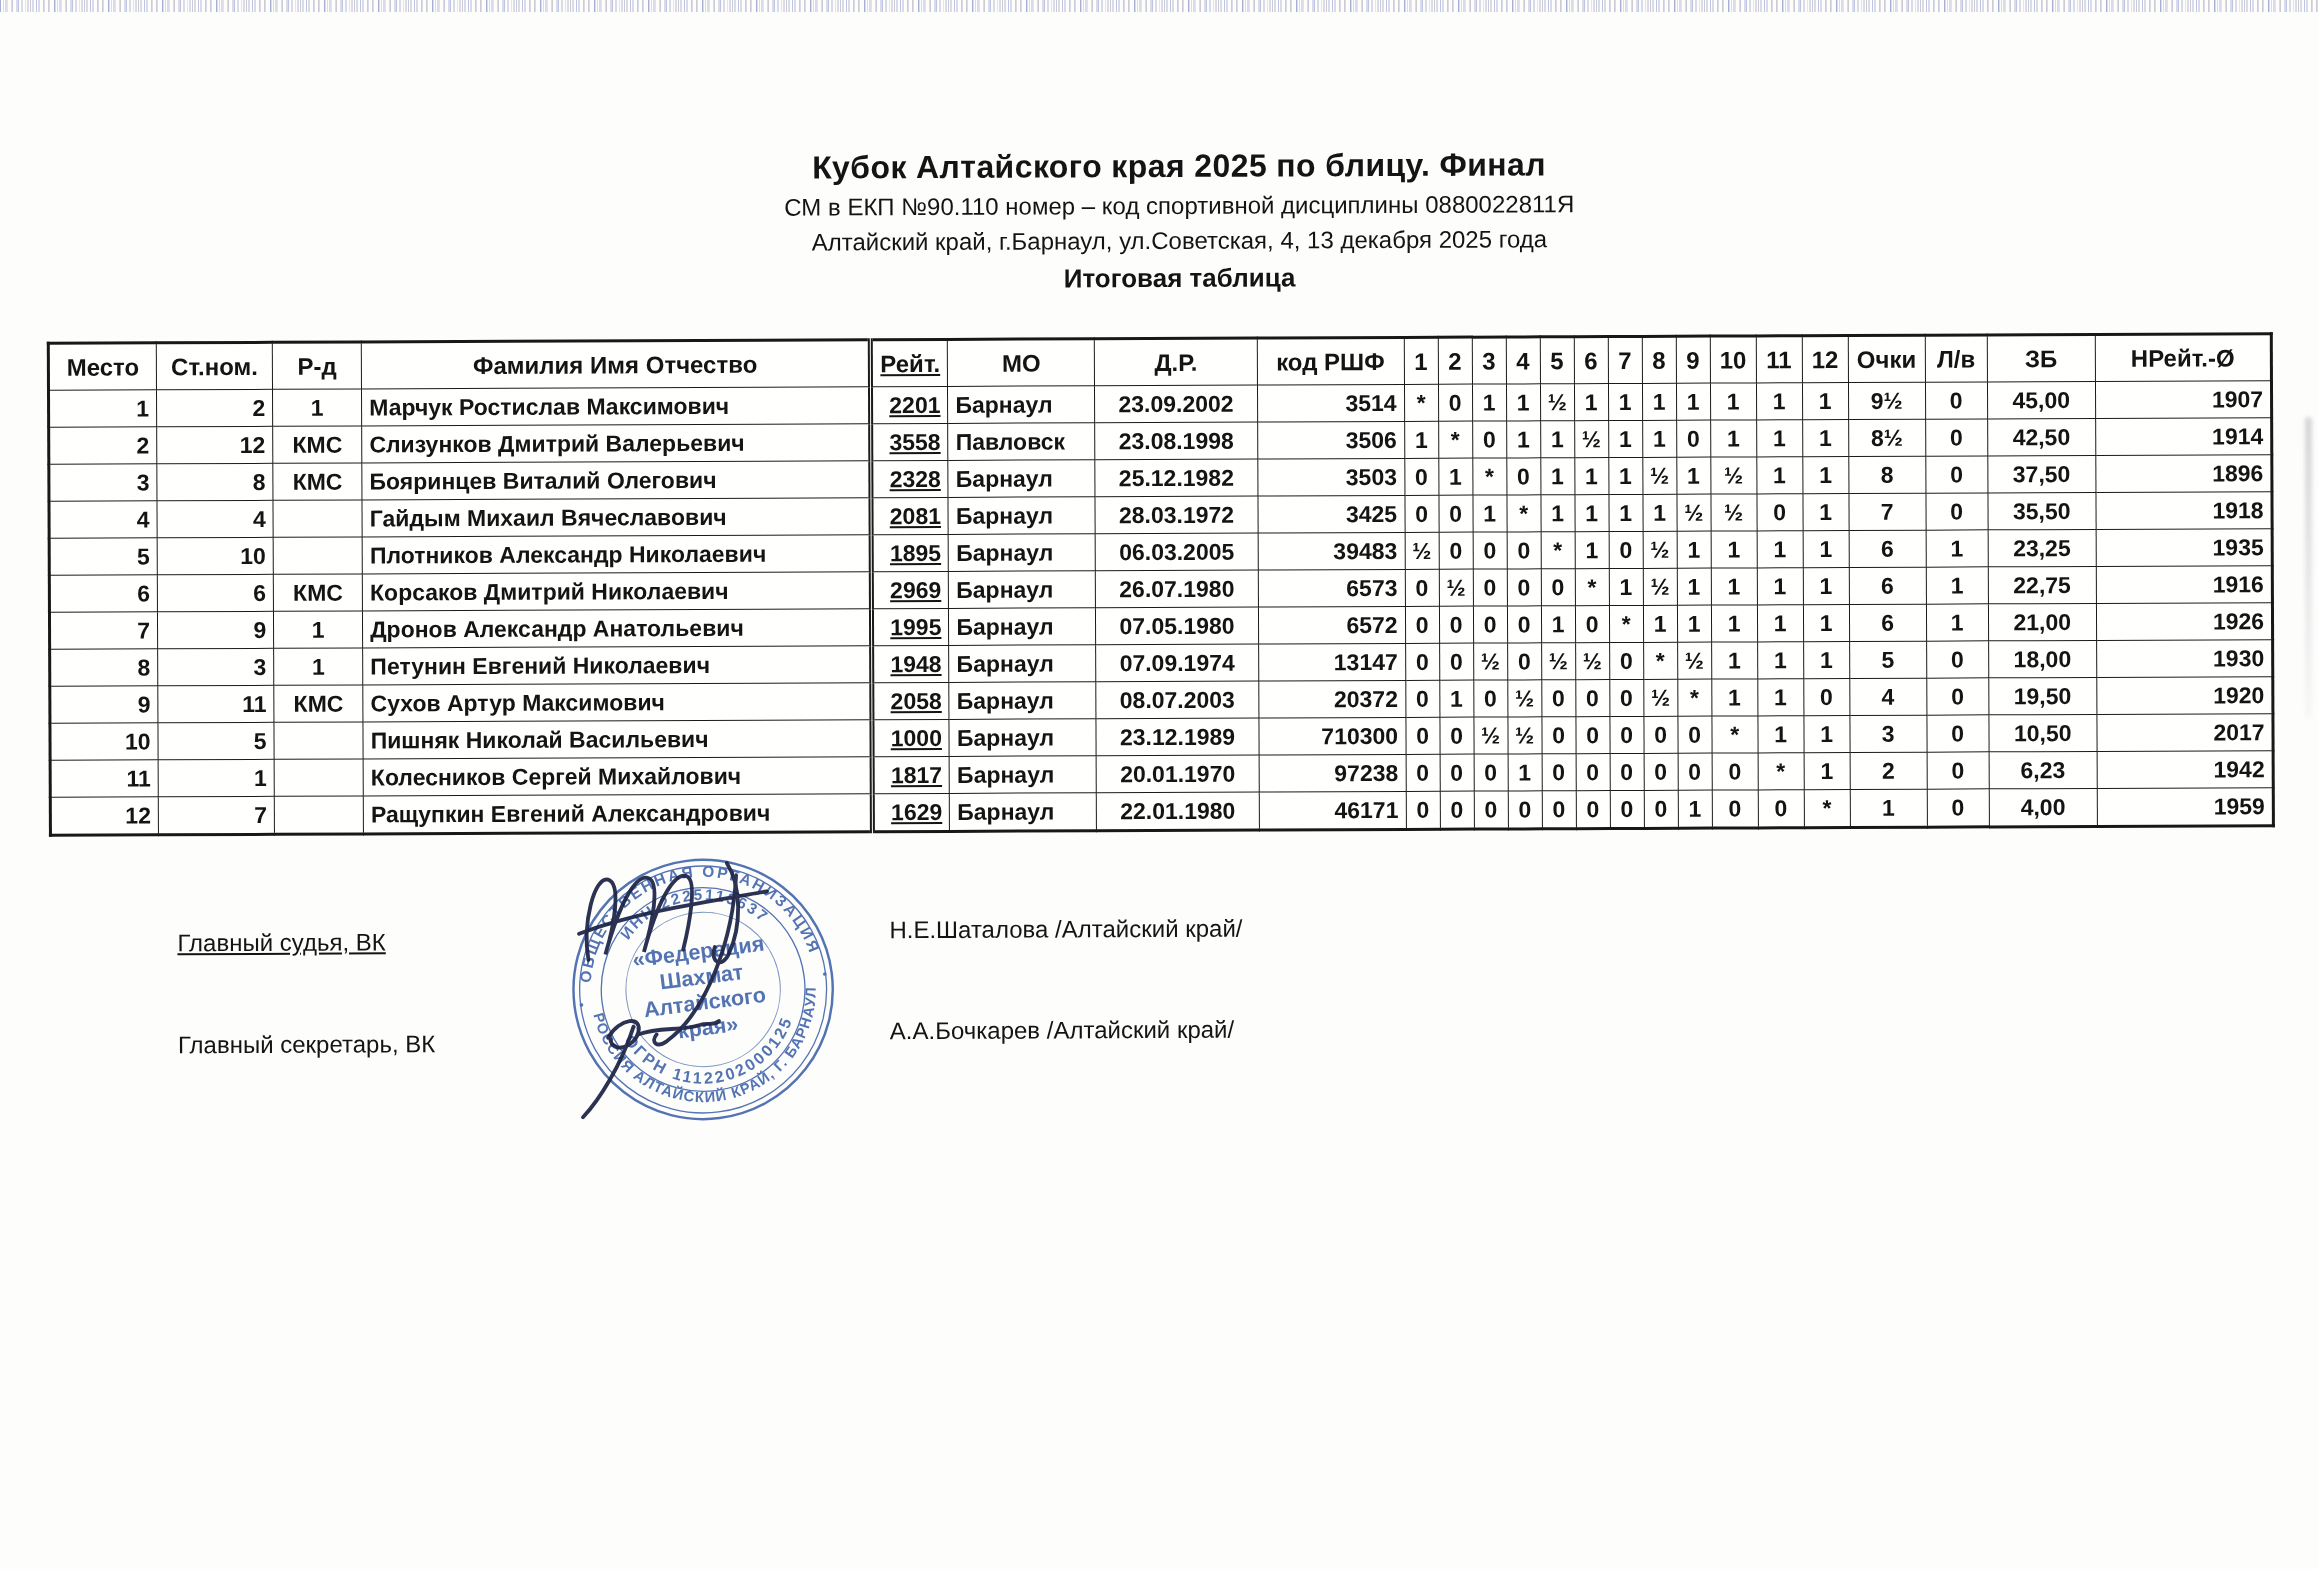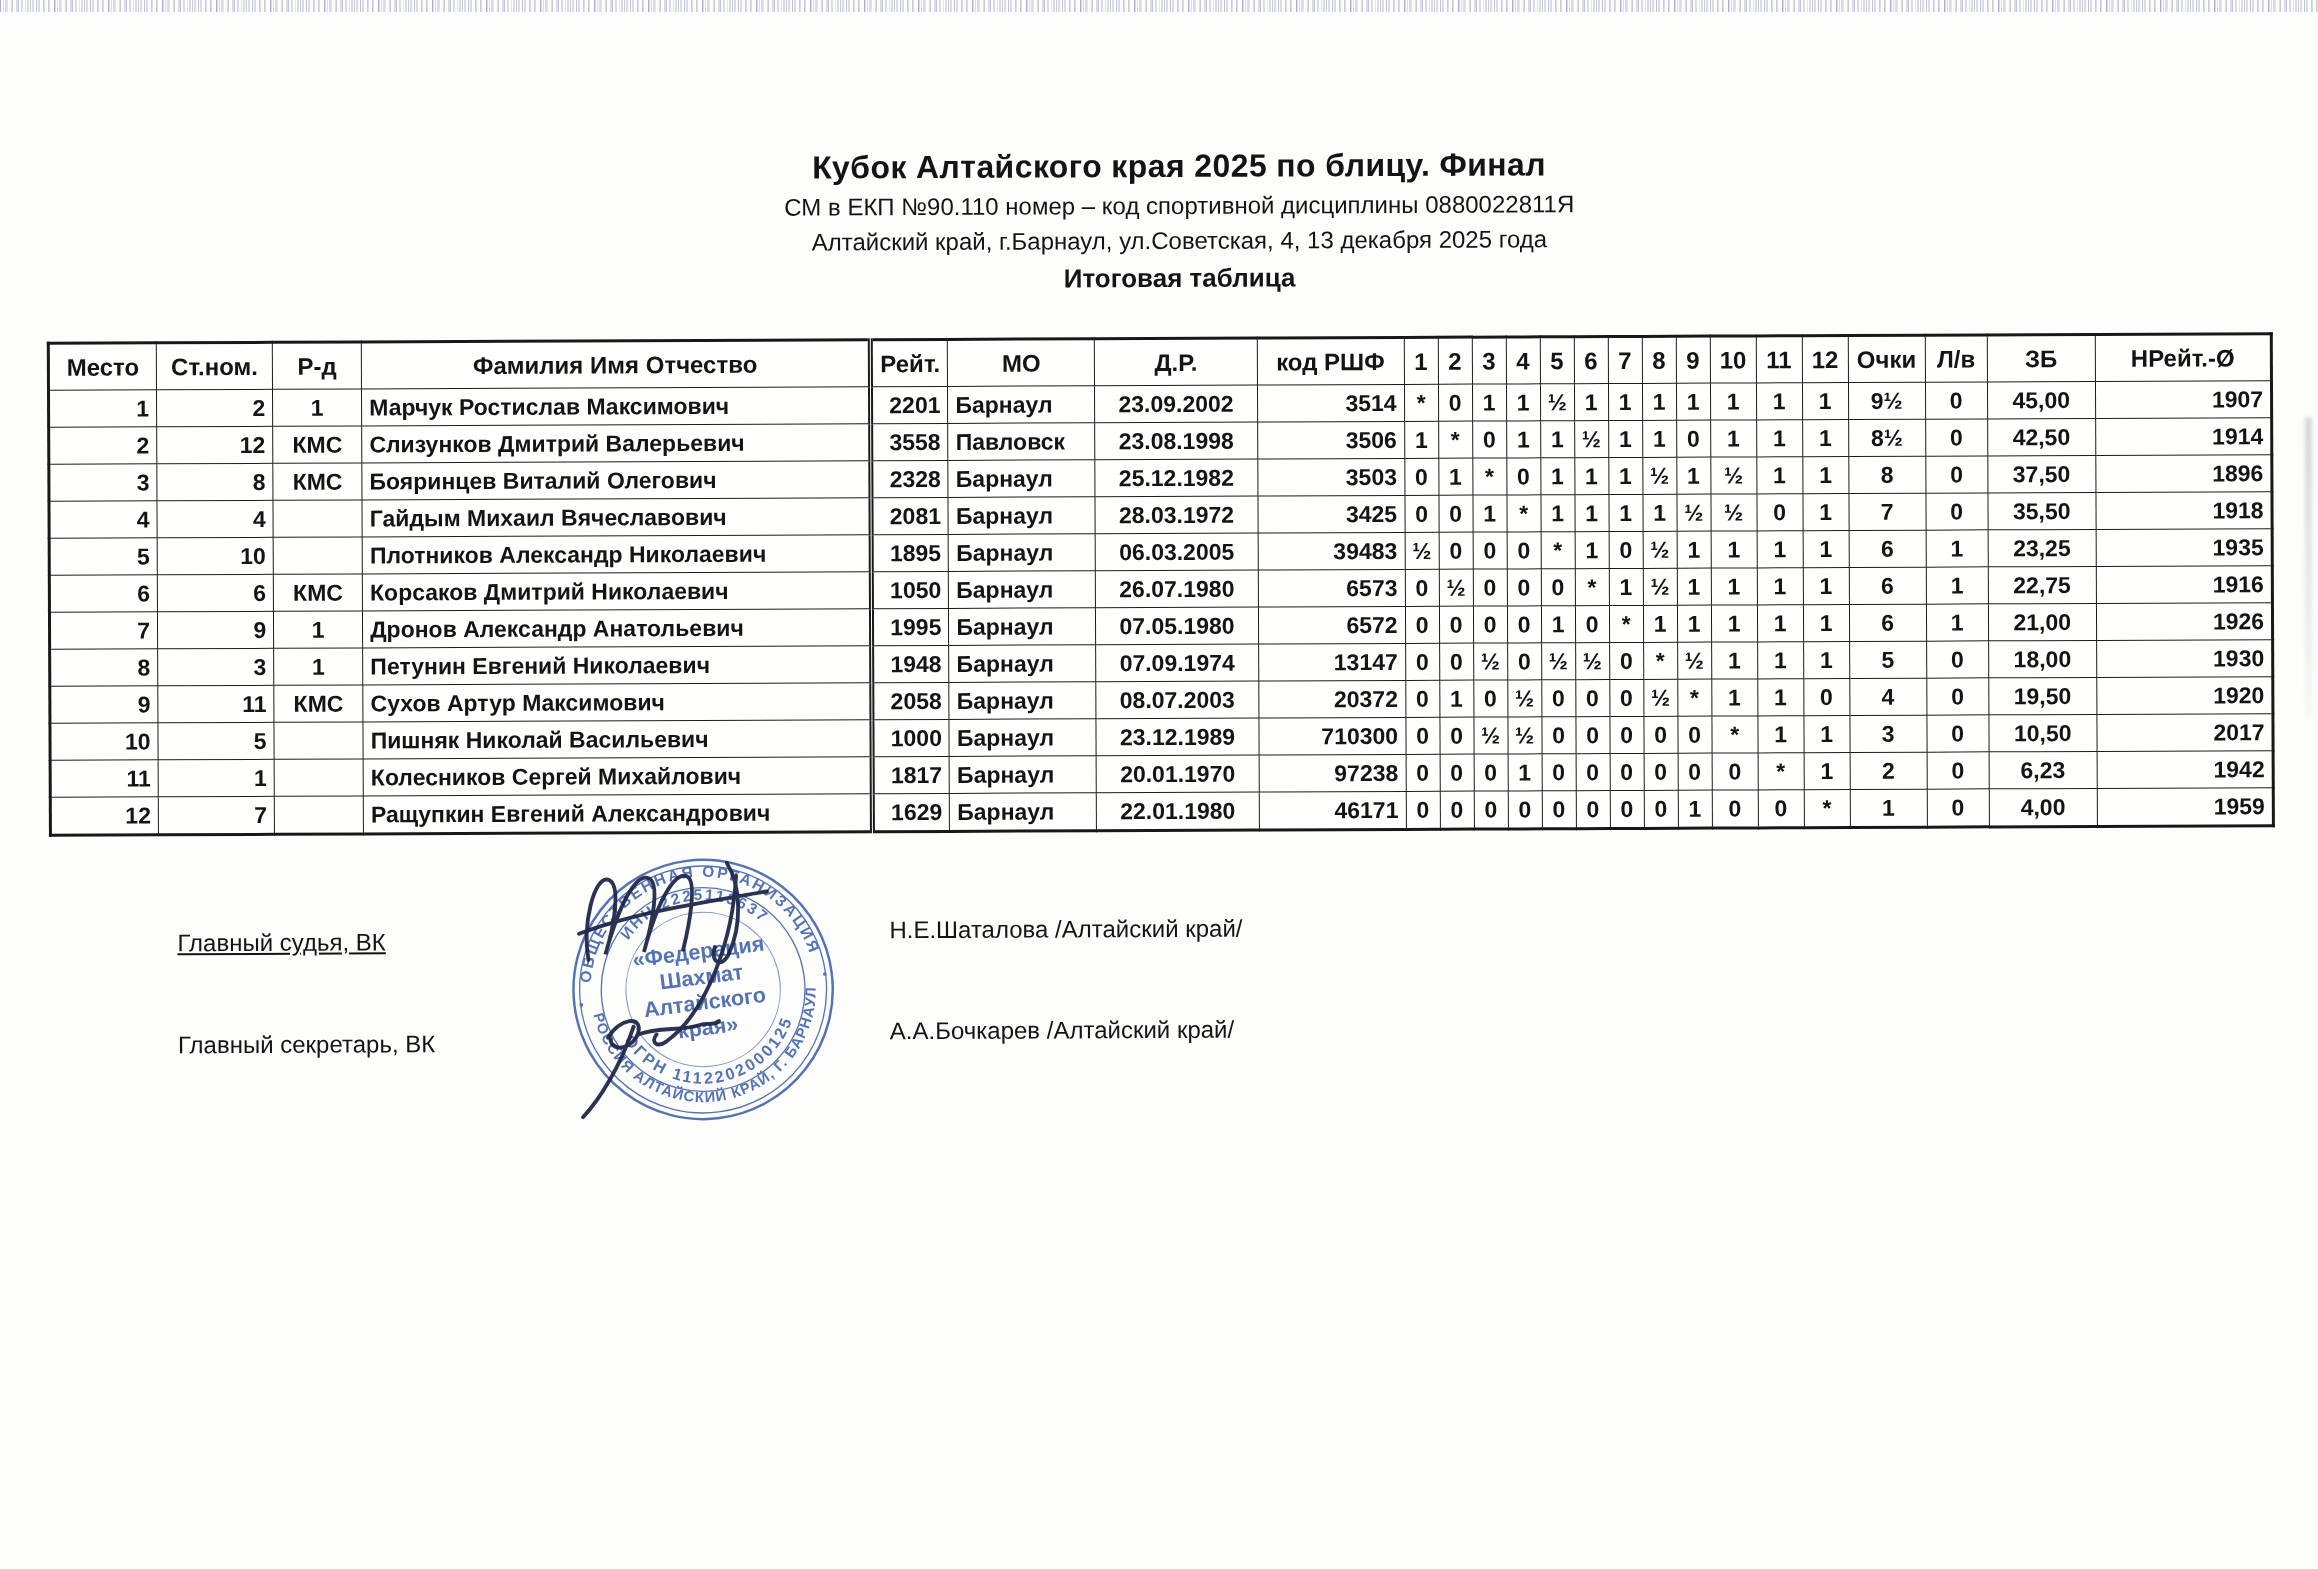--- a/index.html
+++ b/index.html
@@ -41,21 +41,21 @@
     border:3.1px solid #181818;
     background:#fffffe;
   }
   .results th{font-size:24px;font-weight:700;height:45px;}
   .results td{height:36px;}
   .results th,.results td{
     border:1.5px solid #1b1b1b;padding:0 7px;
     overflow:hidden;white-space:nowrap;line-height:1;
   }
   
-  .results th:nth-child(5),.results td:nth-child(5){border-left:5.4px double #1b1b1b;}
+  .results th:nth-child(5),.results td:nth-child(5){border-left:5.4px double #1b1b1b;text-decoration:underline;}
   .a-l{text-align:left}.a-c{text-align:center}.a-r{text-align:right}
 
   .signoff-label,.signoff-name{position:absolute;font-size:24px;font-weight:500;white-space:nowrap;}
   .lbl1{left:176px;top:925px;text-decoration:underline;}
   .name1{left:888px;top:915px;}
   .lbl2{left:176px;top:1027px;}
   .name2{left:888px;top:1016px;}
 
   .stamp-svg{position:absolute;left:568px;top:854px;opacity:.88;}
   .sig-svg{position:absolute;left:533px;top:830px;}
@@ -259,21 +259,21 @@
           <td class="a-c">6</td>
           <td class="a-c">1</td>
           <td class="a-c">23,25</td>
           <td class="a-r">1935</td>
         </tr>
         <tr>
           <td class="a-r">6</td>
           <td class="a-r">6</td>
           <td class="a-c">КМС</td>
           <td class="a-l">Корсаков Дмитрий Николаевич</td>
-          <td class="a-r">1050</td>
+          <td class="a-r">2969</td>
           <td class="a-l">Барнаул</td>
           <td class="a-c">26.07.1980</td>
           <td class="a-r">6573</td>
           <td class="a-c">0</td>
           <td class="a-c">½</td>
           <td class="a-c">0</td>
           <td class="a-c">0</td>
           <td class="a-c">0</td>
           <td class="a-c">*</td>
           <td class="a-c">1</td>

